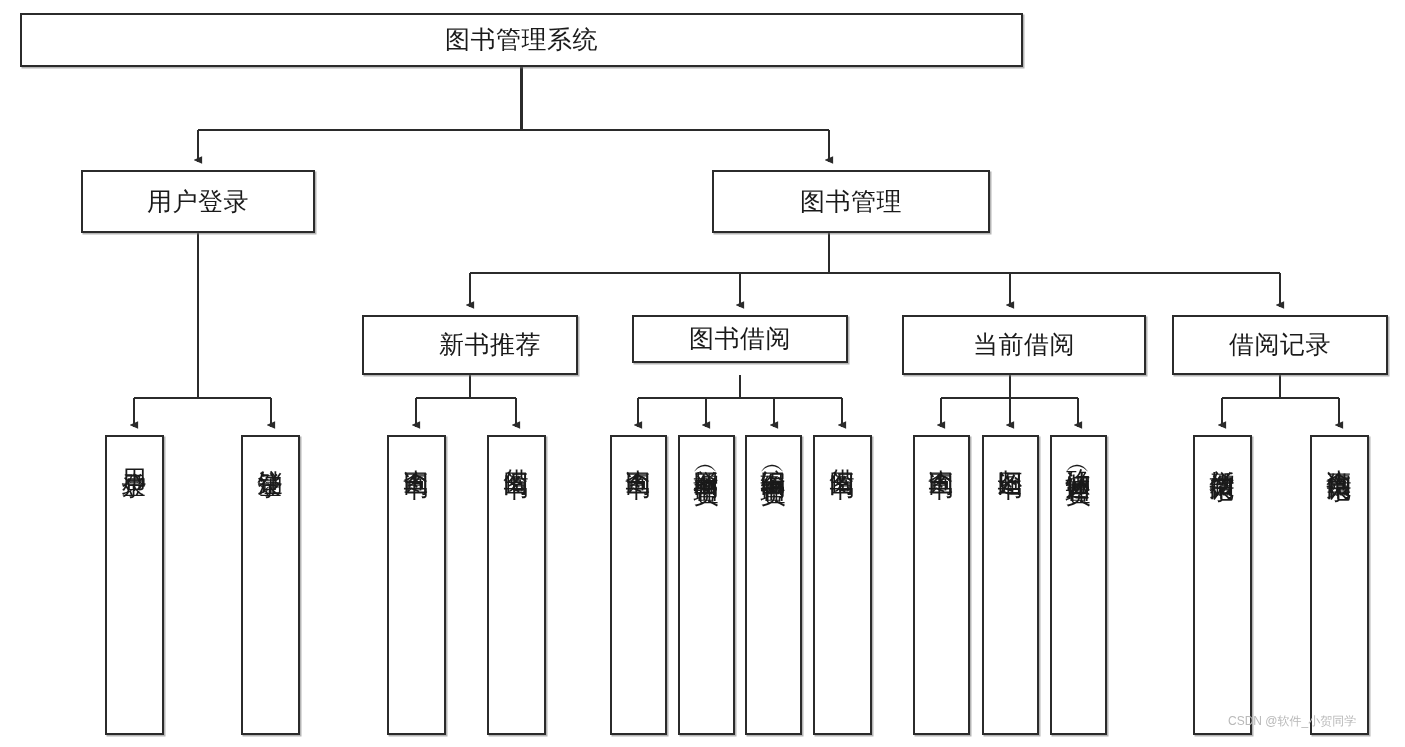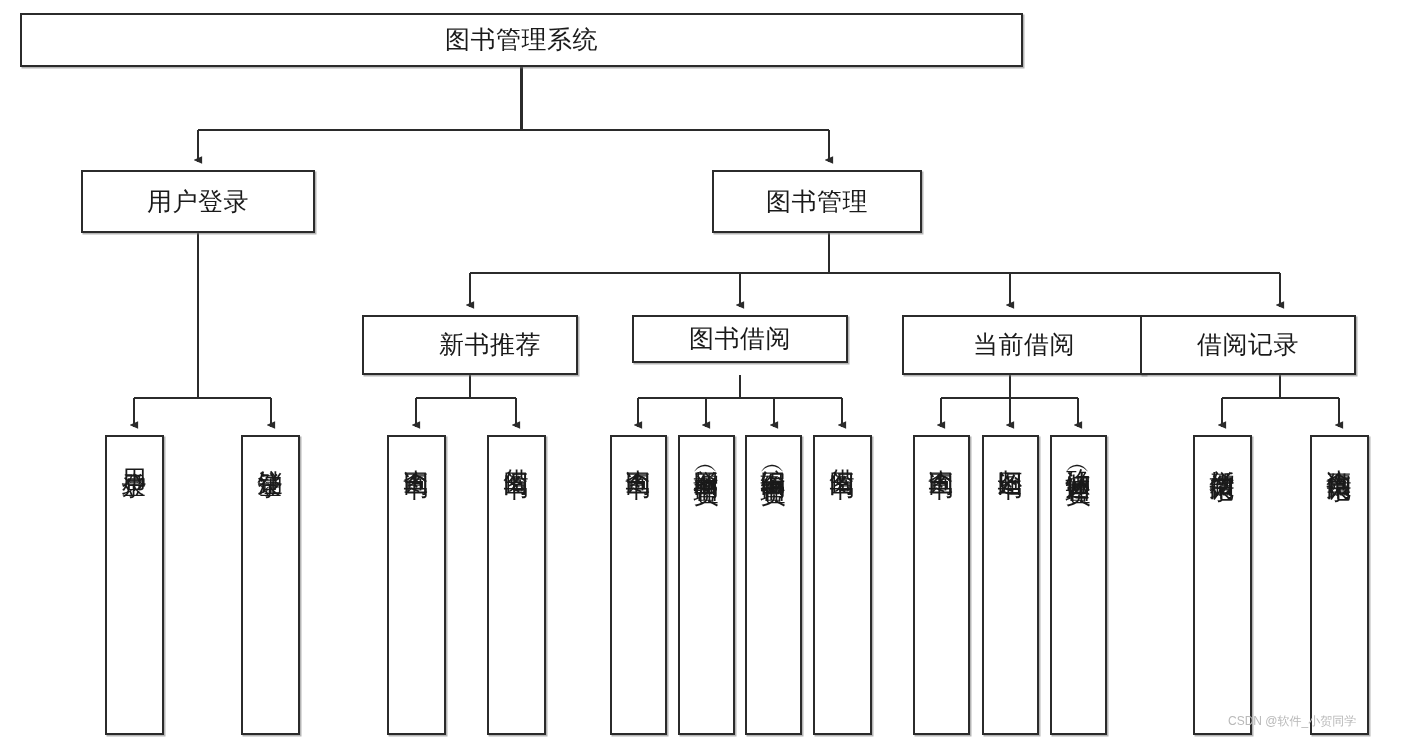--- a/index.html
+++ b/index.html
@@ -135,37 +135,37 @@
   </svg>
 
   <div class="node root horiz" style="left:20px; top:13px; width:1003px; height:54px;">
     <span class="node-label">图书管理系统</span>
   </div>
 
   <div class="node horiz" style="left:81px; top:170px; width:234px; height:63px;">
     <span class="node-label">用户登录</span>
   </div>
 
-  <div class="node horiz" style="left:712px; top:170px; width:210px; height:63px;">
+  <div class="node horiz" style="left:712px; top:170px; width:278px; height:63px;">
     <span class="node-label">图书管理</span>
   </div>
 
   <div class="node horiz" style="left:362px; top:315px; width:216px; height:60px;padding-left:40px;">
     <span class="node-label">新书推荐</span>
   </div>
 
   <div class="node horiz" style="left:632px; top:315px; width:216px; height:48px;">
     <span class="node-label">图书借阅</span>
   </div>
 
   <div class="node horiz" style="left:902px; top:315px; width:244px; height:60px;">
     <span class="node-label">当前借阅</span>
   </div>
 
-  <div class="node horiz" style="left:1140px; top:315px; width:216px; height:60px;">
+  <div class="node horiz" style="left:1172px; top:315px; width:216px; height:60px;">
     <span class="node-label">借阅记录</span>
   </div>
 
   <div class="node vert" style="left:105px; top:435px; width:59px; height:300px;">
     <span class="node-label">用户登录</span>
   </div>
 
   <div class="node vert" style="left:241px; top:435px; width:59px; height:300px;">
     <span class="node-label">注销登录</span>
   </div>

